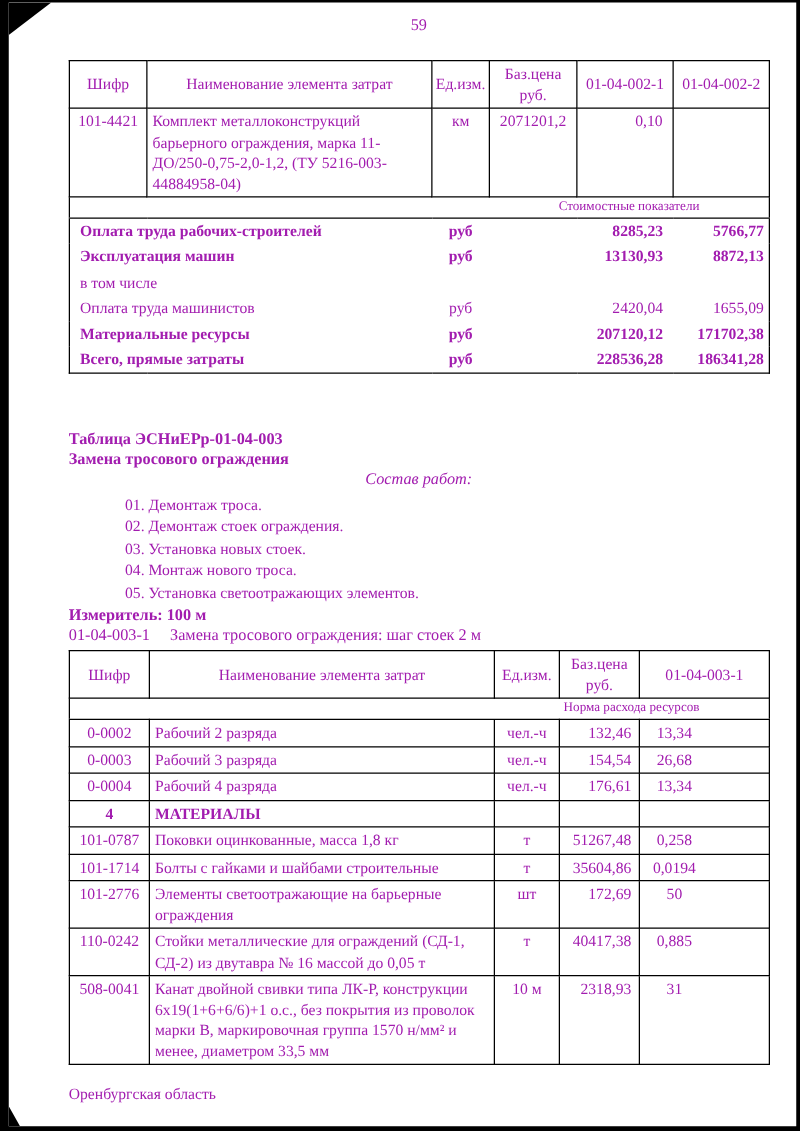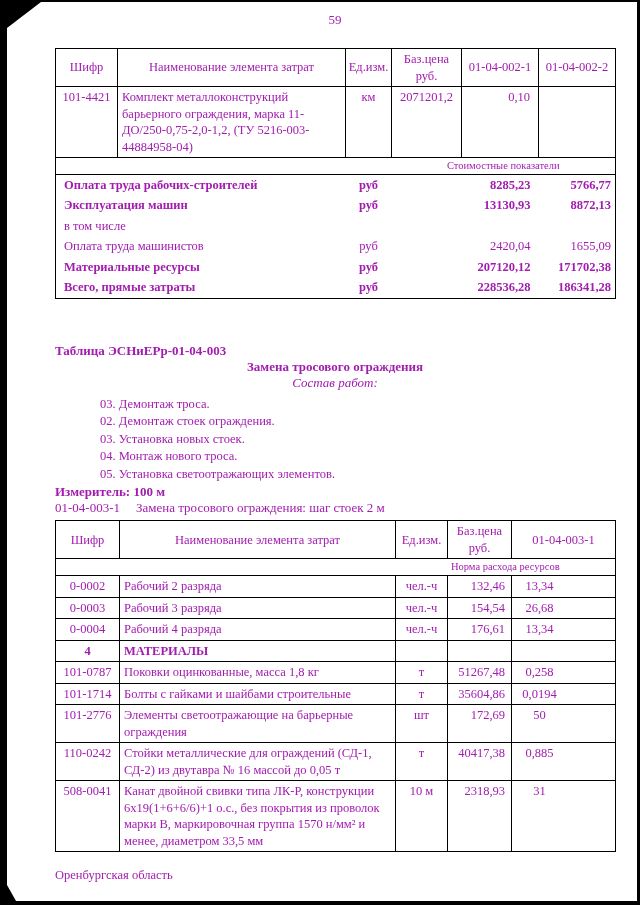--- a/index.html
+++ b/index.html
@@ -39,21 +39,21 @@
   .subttl { text-align:center; }
 
   tr.cost td { border:none; }
   tr.cost .lbl { padding-left:8px; }
   tr.bold td { font-weight:bold; }
   tr.mats td { font-weight:bold; }
 
   .sec { margin-top:44px; }
   .sec p { margin:0; font-size:13px; }
   .tbl-label { font-weight:bold; margin-left:8px; }
-  .ttl { text-align:center; font-weight:bold; margin-top:10px; }
+  .ttl { text-align:left; font-weight:bold; margin-top:10px; }
   .works-heading { text-align:center; font-style:italic; margin-top:5px; }
   .works { margin-top:6px; padding-left:45px; }
   .works p { margin:2.5px 0; font-size:12.5px; }
   .meter { font-weight:bold; margin:9px 0 0 8px; }
   .item-line { margin:7px 0 9px 8px; font-size:12.5px; }
   .item-line .icode { margin-right:16px; }
 
   .t2 { margin-top:4px; }
   .footer { text-align:left; font-size:12.5px; margin-top:16px; }
 </style>
@@ -141,21 +141,21 @@
           <td class="num2">186341,28</td>
         </tr>
       </tbody>
     </table>
 
     <div class="sec">
       <p class="tbl-label">Таблица ЭСНиЕРр-01-04-003</p>
       <p class="ttl">Замена тросового ограждения</p>
       <p class="works-heading">Состав работ:</p>
       <div class="works">
-        <p>03. Демонтаж троса.</p>
+        <p>01. Демонтаж троса.</p>
         <p>02. Демонтаж стоек ограждения.</p>
         <p>03. Установка новых стоек.</p>
         <p>04. Монтаж нового троса.</p>
         <p>05. Установка светоотражающих элементов.</p>
       </div>
       <p class="meter">Измеритель: 100 м</p>
       <p class="item-line">
         <span class="icode">01-04-003-1</span><span>Замена тросового ограждения: шаг стоек 2 м</span>
       </p>
     </div>

